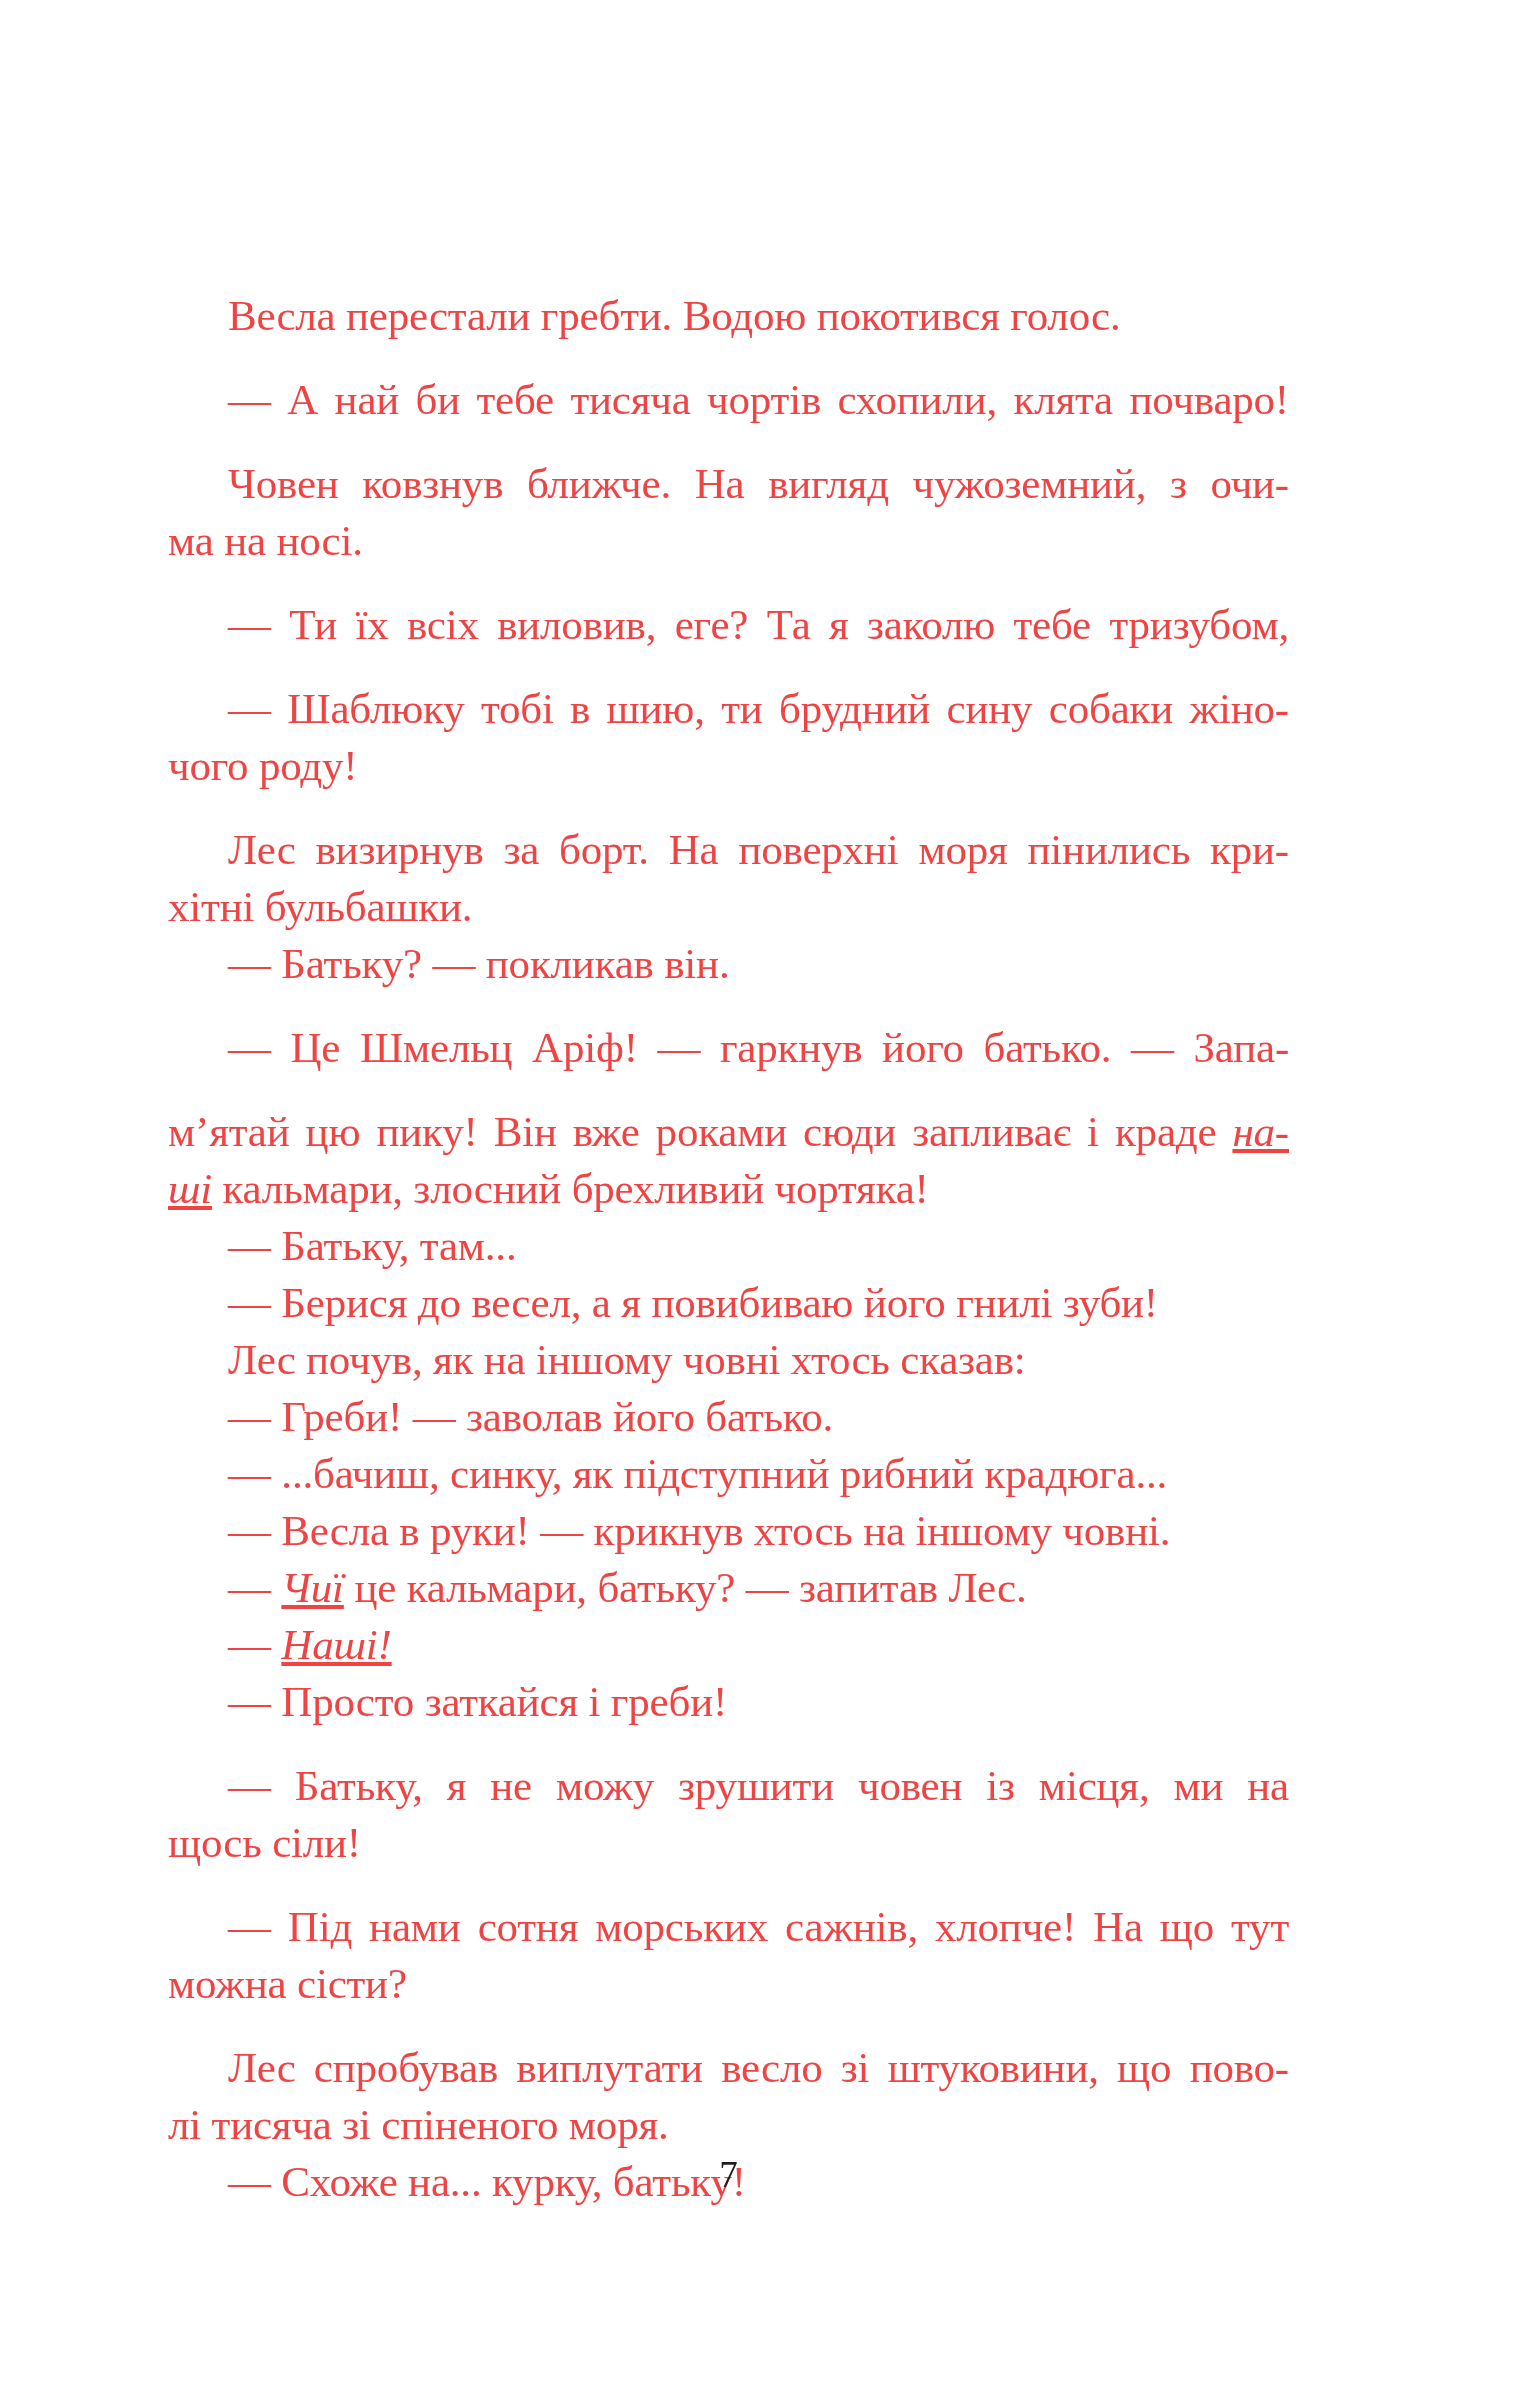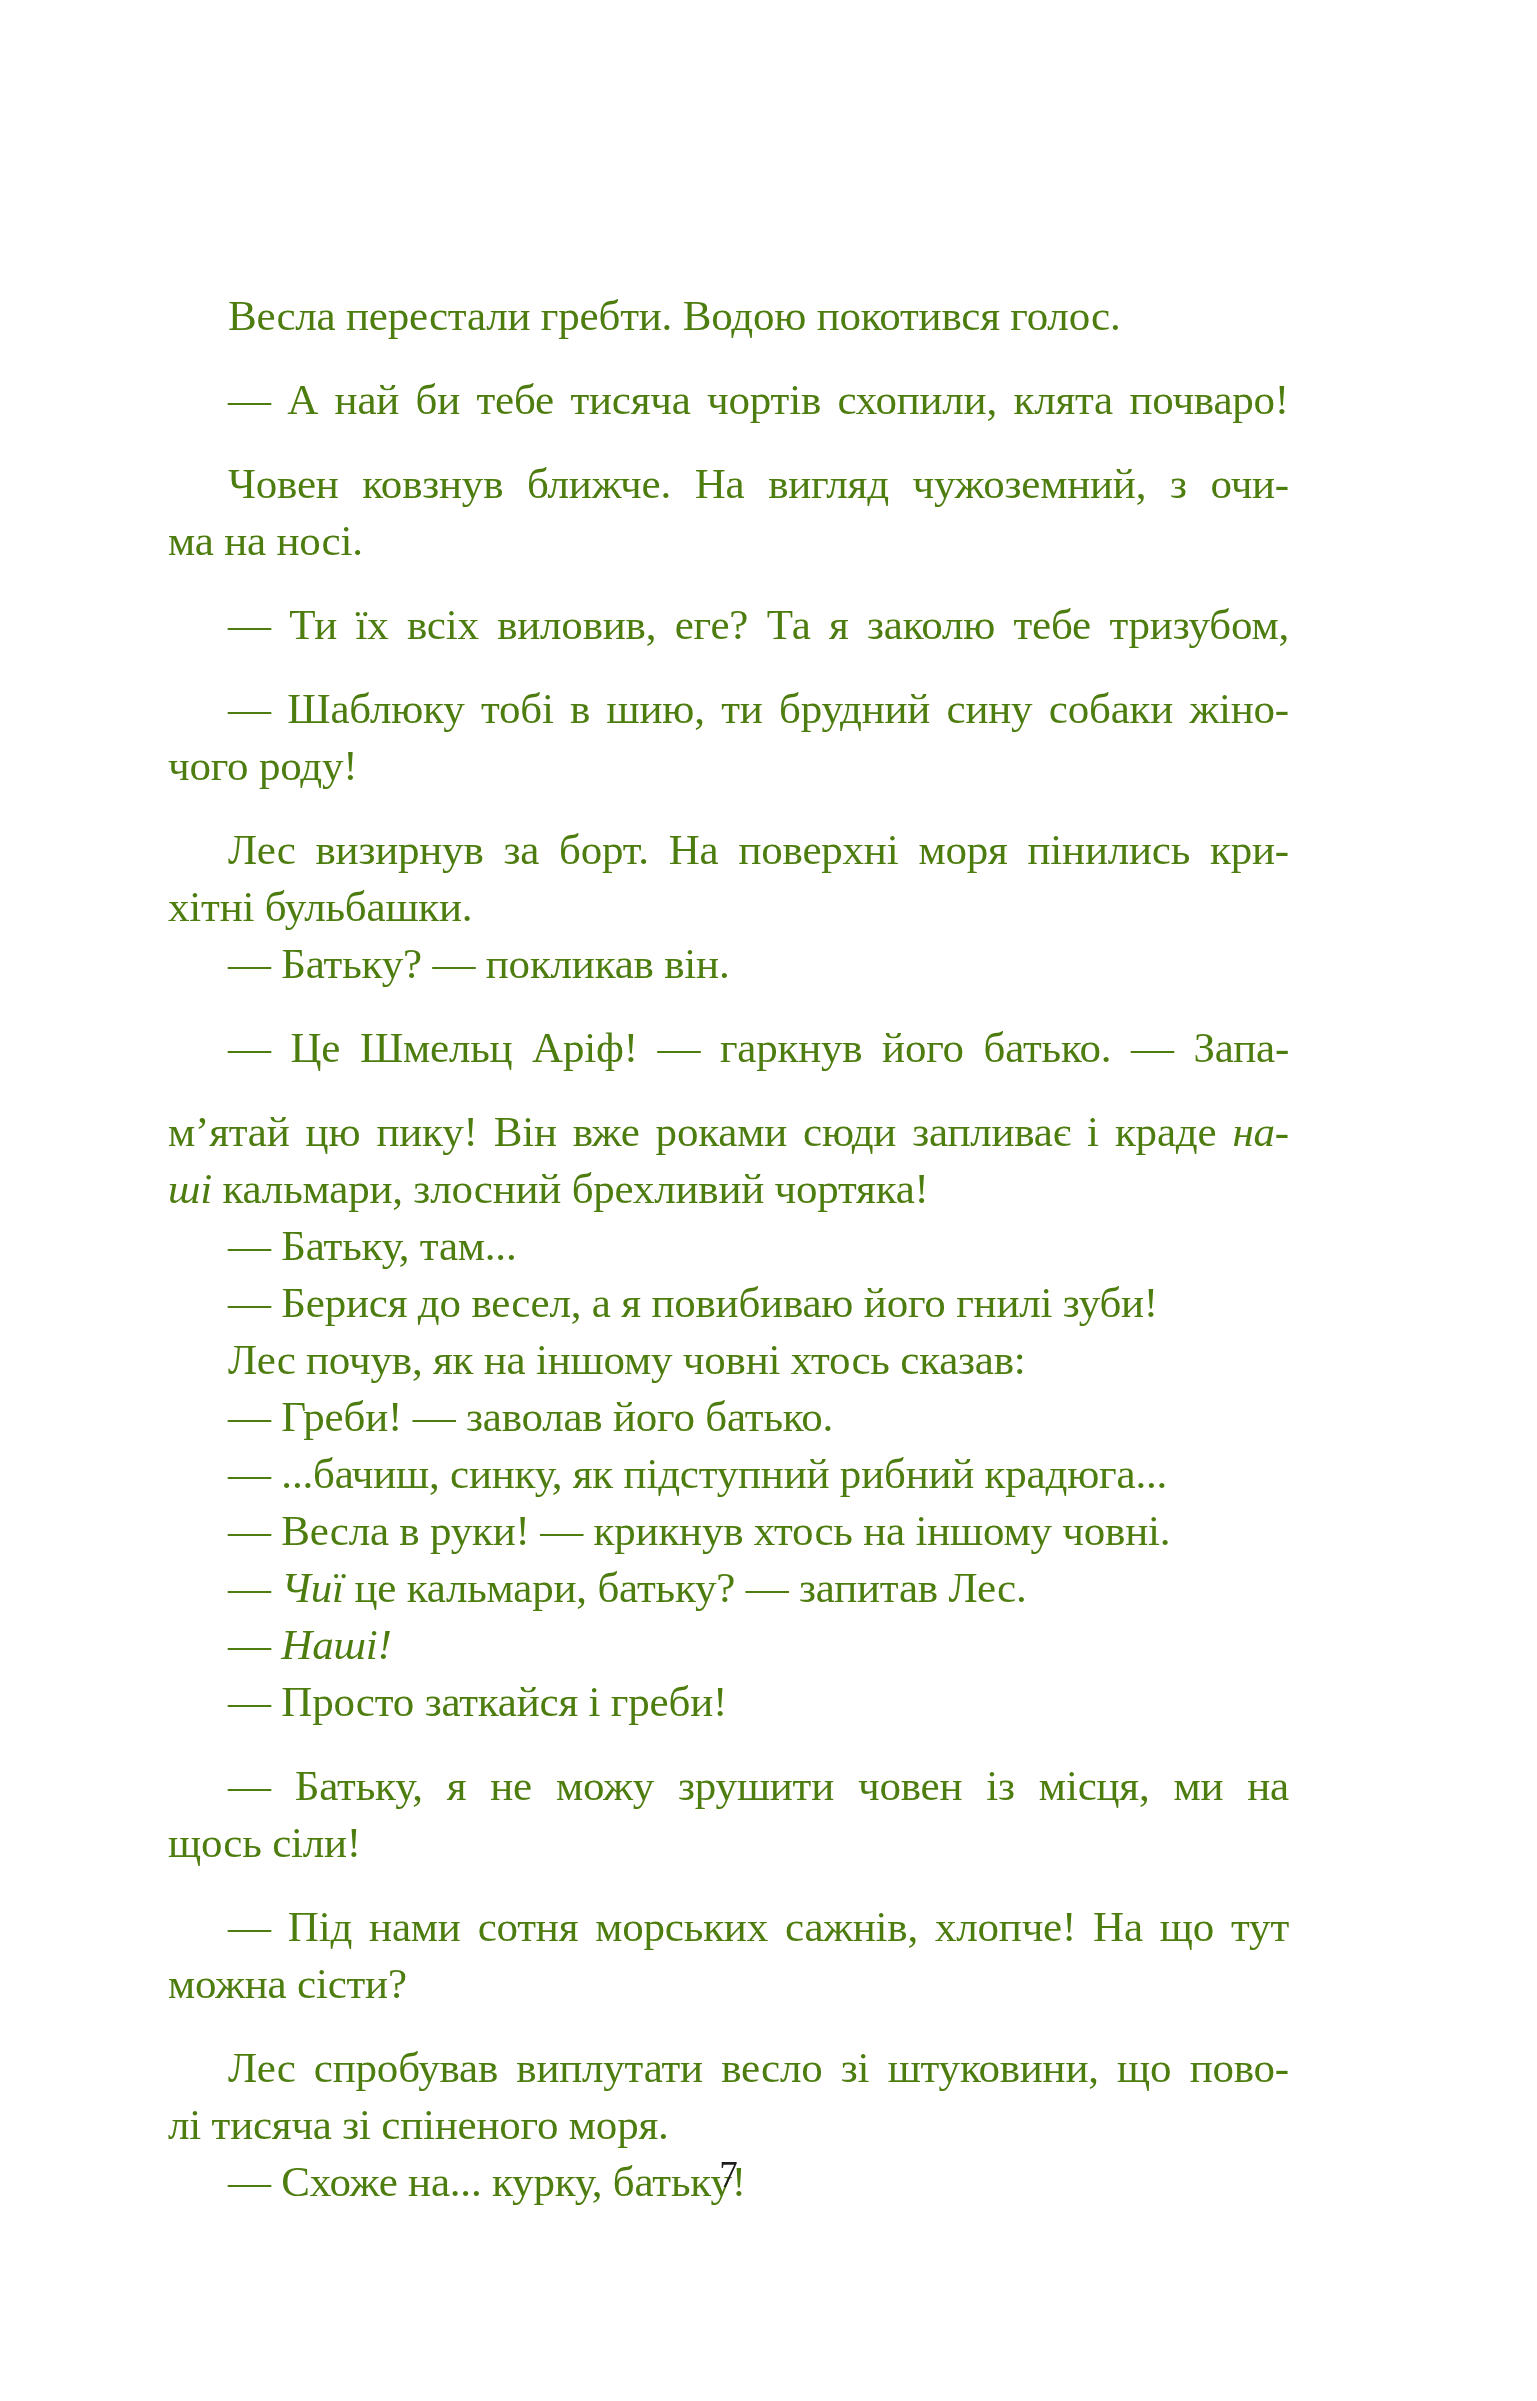--- a/index.html
+++ b/index.html
@@ -16,35 +16,36 @@
   }
   .text-block {
     position: absolute;
     left: 168px;
     top: 287px;
     width: 1121px;
   }
   .line {
     font-size: 43px;
     line-height: 57px;
-    color: #4d7c0f;
+    color: #ef4444;
     text-align: left;
     white-space: normal;
     letter-spacing: -0.2px;
   }
   .line.indent {
     padding-left: 60px;
   }
   .line.justify {
     text-align: justify;
     text-align-last: justify;
     margin-top: 27px;
   }
   .line em {
     font-style: italic;
+    text-decoration: underline;
   }
   .page-number {
     position: absolute;
     left: 168px;
     top: 2155px;
     width: 1121px;
     text-align: center;
     font-size: 37px;
     line-height: 40px;
     color: #1d1d1d;

